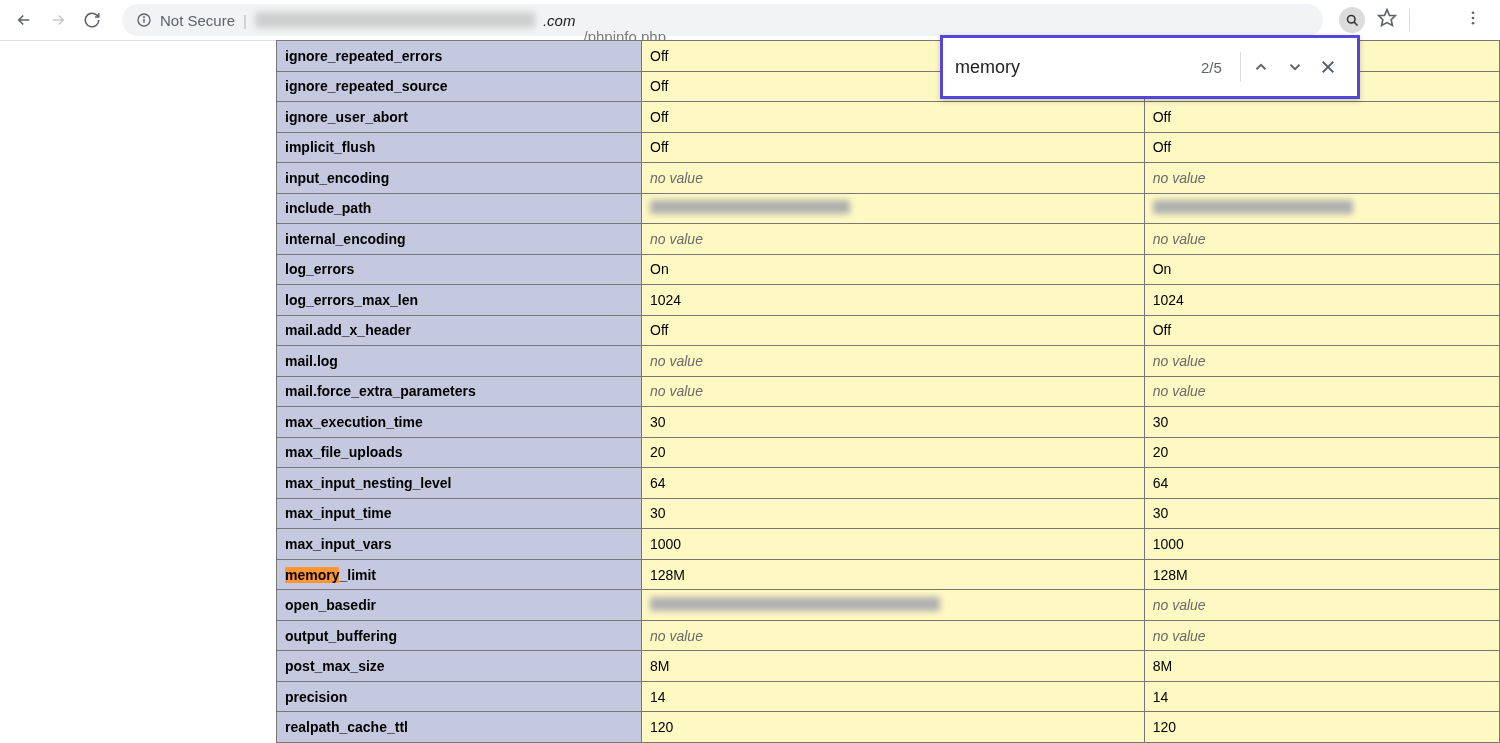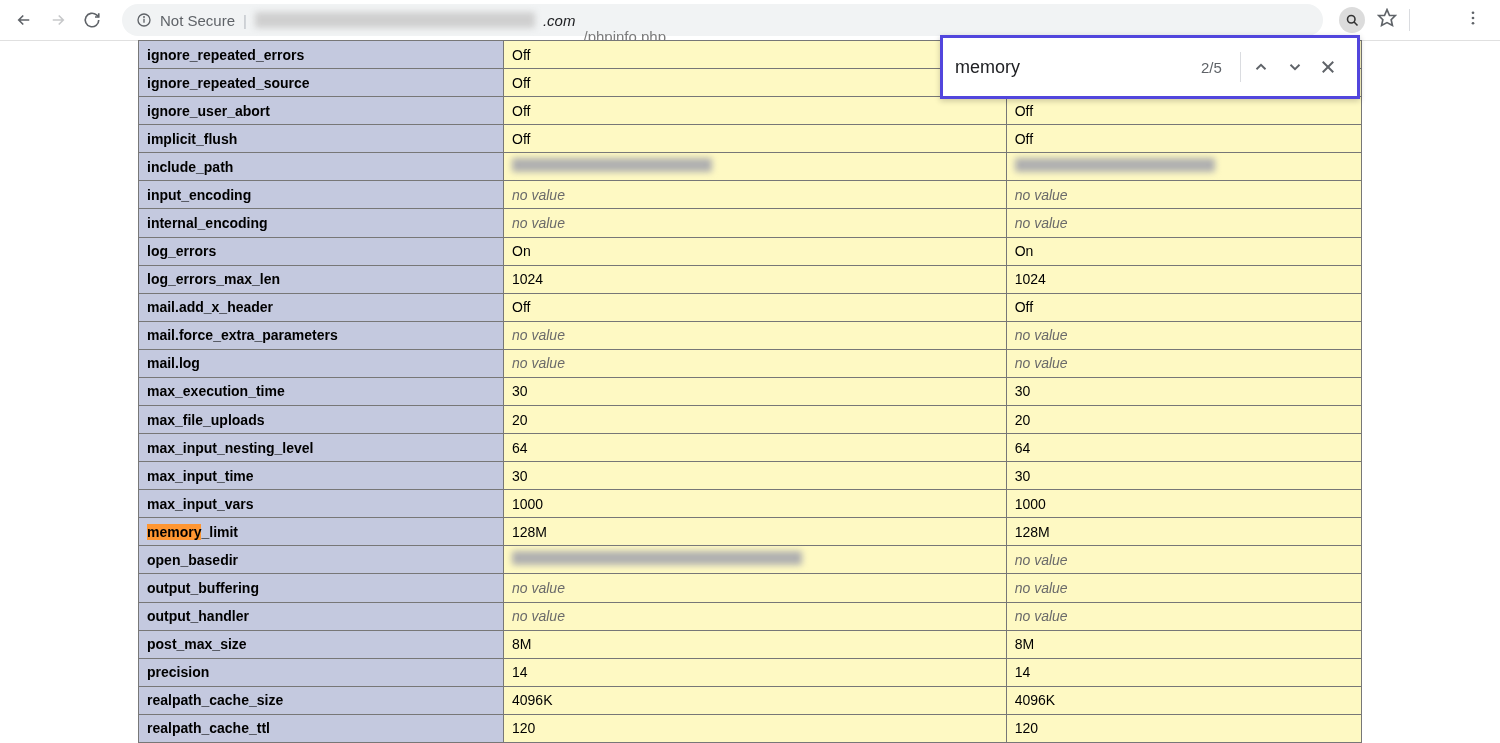--- a/index.html
+++ b/index.html
@@ -89,21 +89,21 @@
     .toolbar-divider {
       width: 1px;
       height: 22px;
       background: #dadce0;
     }
     .content {
       position: relative;
       width: 100%;
       height: calc(100% - 41px);
       display: flex;
-      justify-content: center;
+      justify-content: flex-end;
       padding-top: 0;
     }
     .php-table {
       border-collapse: collapse;
       width: 1224px;
       margin-top: -1px;
       font-family: Arial, Helvetica, sans-serif;
     }
     .php-table td {
       border: 1px solid #777;
@@ -276,56 +276,56 @@
           <td class="dir-name">ignore_user_abort</td>
           <td class="dir-val">Off</td>
           <td class="dir-val">Off</td>
         </tr>
         <tr>
           <td class="dir-name">implicit_flush</td>
           <td class="dir-val">Off</td>
           <td class="dir-val">Off</td>
         </tr>
         <tr>
+          <td class="dir-name">input_encoding</td>
+          <td class="dir-val no-val">no value</td>
+          <td class="dir-val no-val">no value</td>
+        </tr>
+        <tr>
           <td class="dir-name">include_path</td>
           <td class="dir-val"><span class="blurred-cell" style="width: 200px;"></span></td>
           <td class="dir-val"><span class="blurred-cell" style="width: 200px;"></span></td>
         </tr>
         <tr>
-          <td class="dir-name">input_encoding</td>
-          <td class="dir-val no-val">no value</td>
-          <td class="dir-val no-val">no value</td>
-        </tr>
-        <tr>
           <td class="dir-name">internal_encoding</td>
           <td class="dir-val no-val">no value</td>
           <td class="dir-val no-val">no value</td>
         </tr>
         <tr>
           <td class="dir-name">log_errors</td>
           <td class="dir-val">On</td>
           <td class="dir-val">On</td>
         </tr>
         <tr>
           <td class="dir-name">log_errors_max_len</td>
           <td class="dir-val">1024</td>
           <td class="dir-val">1024</td>
         </tr>
         <tr>
           <td class="dir-name">mail.add_x_header</td>
           <td class="dir-val">Off</td>
           <td class="dir-val">Off</td>
         </tr>
         <tr>
+          <td class="dir-name">mail.log</td>
+          <td class="dir-val no-val">no value</td>
+          <td class="dir-val no-val">no value</td>
+        </tr>
+        <tr>
           <td class="dir-name">mail.force_extra_parameters</td>
-          <td class="dir-val no-val">no value</td>
-          <td class="dir-val no-val">no value</td>
-        </tr>
-        <tr>
-          <td class="dir-name">mail.log</td>
           <td class="dir-val no-val">no value</td>
           <td class="dir-val no-val">no value</td>
         </tr>
         <tr>
           <td class="dir-name">max_execution_time</td>
           <td class="dir-val">30</td>
           <td class="dir-val">30</td>
         </tr>
         <tr>
           <td class="dir-name">max_file_uploads</td>
@@ -356,39 +356,29 @@
           <td class="dir-name">open_basedir</td>
           <td class="dir-val"><span class="blurred-cell" style="width: 290px;"></span></td>
           <td class="dir-val no-val">no value</td>
         </tr>
         <tr>
           <td class="dir-name">output_buffering</td>
           <td class="dir-val no-val">no value</td>
           <td class="dir-val no-val">no value</td>
         </tr>
         <tr>
-          <td class="dir-name">output_handler</td>
-          <td class="dir-val no-val">no value</td>
-          <td class="dir-val no-val">no value</td>
-        </tr>
-        <tr>
           <td class="dir-name">post_max_size</td>
           <td class="dir-val">8M</td>
           <td class="dir-val">8M</td>
         </tr>
         <tr>
           <td class="dir-name">precision</td>
           <td class="dir-val">14</td>
           <td class="dir-val">14</td>
         </tr>
         <tr>
-          <td class="dir-name">realpath_cache_size</td>
-          <td class="dir-val">4096K</td>
-          <td class="dir-val">4096K</td>
-        </tr>
-        <tr>
           <td class="dir-name">realpath_cache_ttl</td>
           <td class="dir-val">120</td>
           <td class="dir-val">120</td>
         </tr>
       </tbody>
   </table>
 </div>
 
 </body></html>

